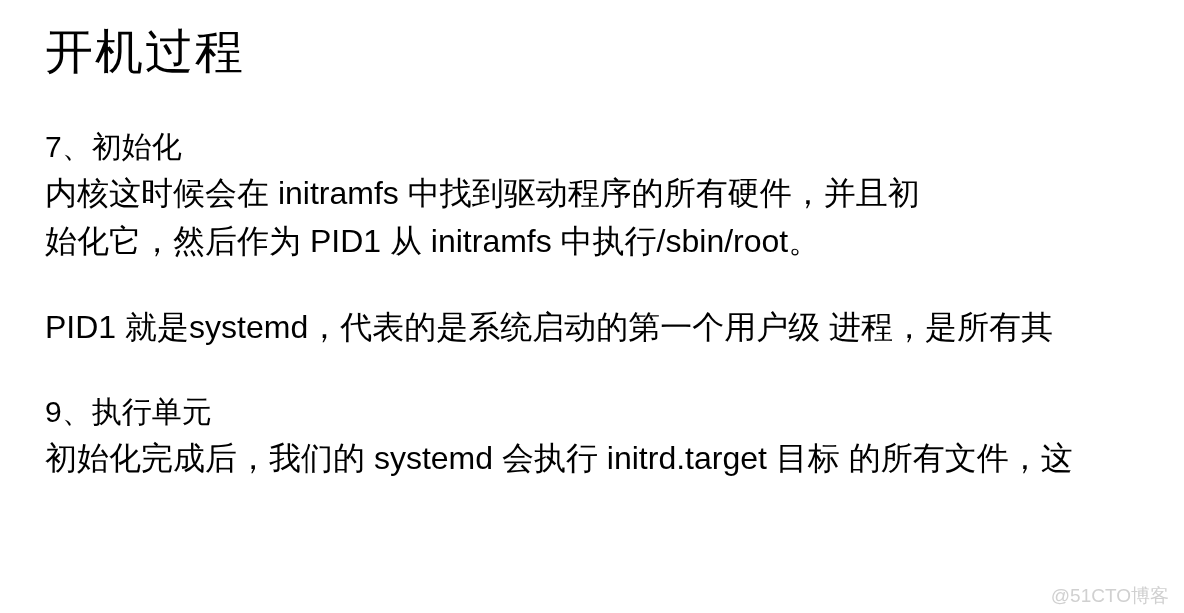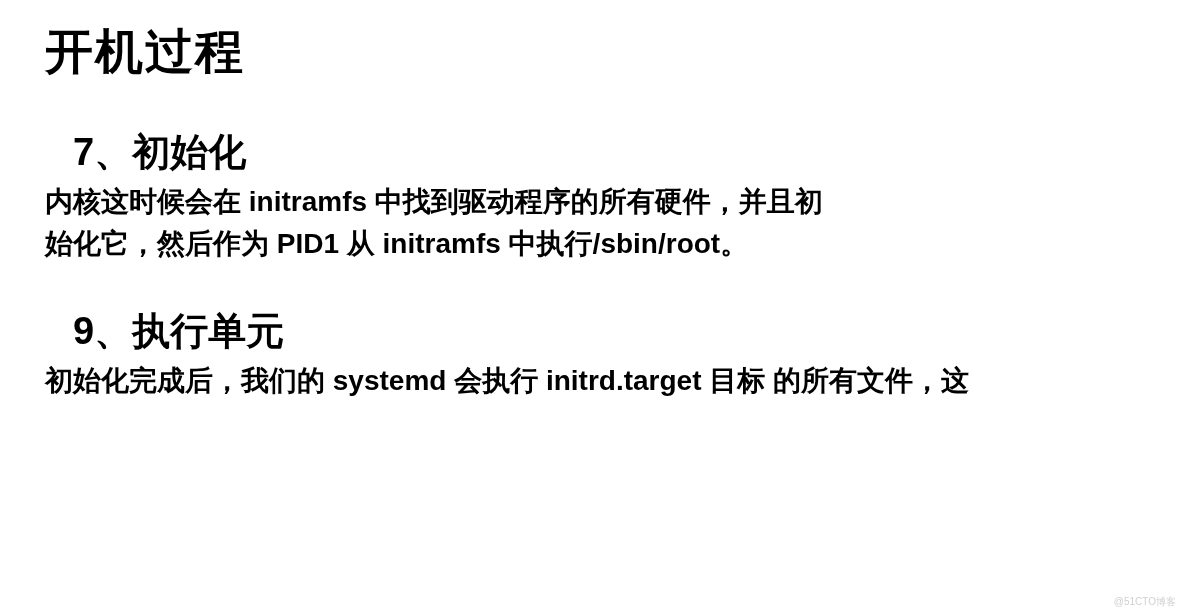--- a/index.html
+++ b/index.html
@@ -11,59 +11,59 @@
       width: 1184px;
       height: 613px;
       background: #ffffff;
       font-family: "Microsoft YaHei", "SimSun", sans-serif;
       color: #000000;
       position: relative;
       padding: 20px 45px;
     }
     .title {
       font-size: 48px;
-      font-weight: bold;
+      font-weight: normal;
       margin-bottom: 40px;
       letter-spacing: 2px;
     }
     .section-heading {
-      font-size: 38px;
-      font-weight: bold;
+      font-size: 30px;
+      font-weight: normal;
       line-height: 1.5;
-      margin-left: 28px;
     }
     .body-text {
-      font-size: 28px;
-      font-weight: bold;
+      font-size: 32px;
+      font-weight: normal;
       line-height: 1.5;
     }
     .block {
       margin-bottom: 38px;
     }
     .watermark {
       position: absolute;
       bottom: 4px;
-      right: 8px;
-      font-size: 10px;
+      right: 15px;
+      font-size: 19px;
       color: #d0d0d0;
       font-family: Arial, sans-serif;
     }
   </style>
 </head>
 <body>
 
 <h1 class="title">开机过程</h1>
 
 <div class="block">
   <div class="section-heading">7、初始化</div>
   <div class="body-text">内核这时候会在 initramfs 中找到驱动程序的所有硬件，并且初</div>
   <div class="body-text">始化它，然后作为 PID1 从 initramfs 中执行/sbin/root。</div>
 </div>
 
 <div class="block">
+  <div class="body-text">PID1 就是systemd，代表的是系统启动的第一个用户级 进程，是所有其</div>
 </div>
 
 <div class="block">
   <div class="section-heading">9、执行单元</div>
   <div class="body-text">初始化完成后，我们的 systemd 会执行 initrd.target 目标 的所有文件，这</div>
 </div>
 
 <div class="watermark">@51CTO博客</div>
 
 </body></html>

